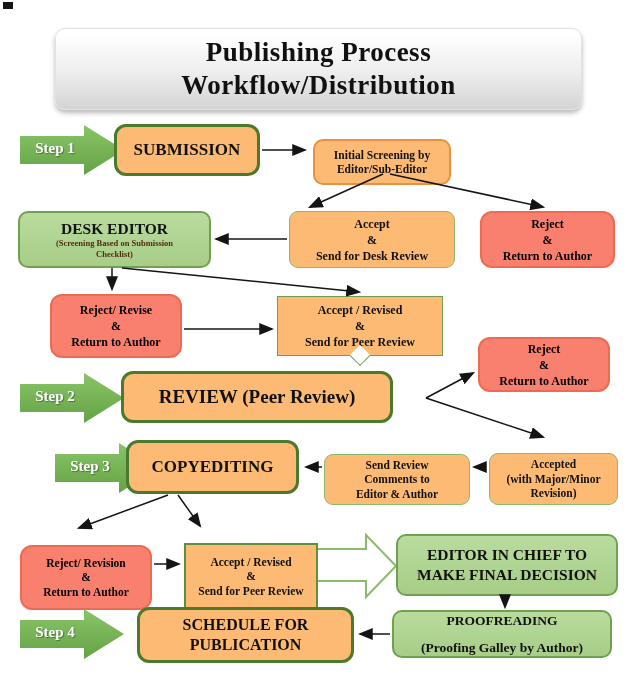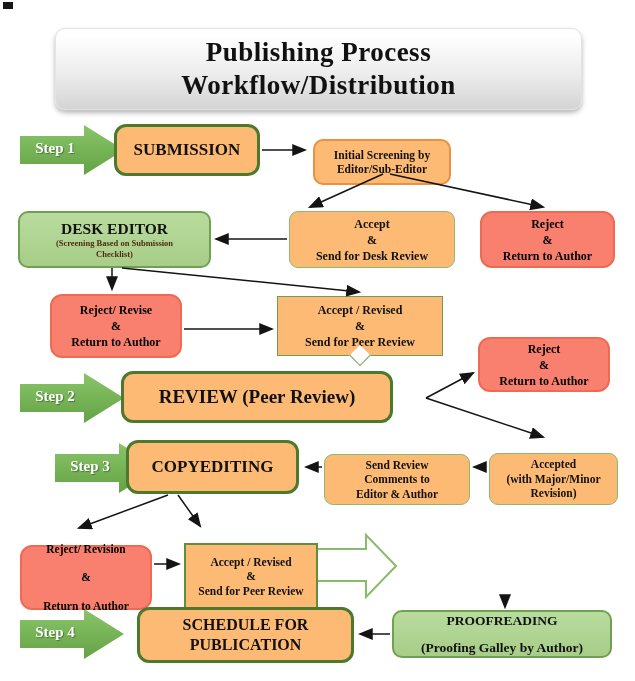--- a/index.html
+++ b/index.html
@@ -134,33 +134,37 @@
     <div>Send Review</div>
     <div>Comments to</div>
     <div>Editor &amp; Author</div>
   </div>
   <div class="node b-light tiny" style="left:489px;top:441px;width:129px;height:52px;">
     <div>Accepted</div>
     <div>(with Major/Minor</div>
     <div>Revision)</div>
   </div>
 
-  <div class="node fill-red tiny" style="left:20px;top:533px;width:132px;height:65px;gap:14px;">
+  <div class="node fill-red tiny" style="left:20px;top:533px;width:132px;height:65px;">
     <div>Reject/ Revision</div>
     <div>&amp;</div>
     <div>Return to Author</div>
   </div>
   <div class="node tiny" style="left:184px;top:531px;width:134px;height:67px;border:2px solid #5d8f3d;">
     <div>Accept / Revised</div>
     <div>&amp;</div>
     <div>Send for Peer Review</div>
   </div>
   <svg class="overlay" style="left:318px;top:533px;" width="80" height="66">
     <path d="M0,16 H48 V2 L78,33 L48,64 V48 H0" fill="#ffffff" stroke="#8aba6b" stroke-width="2"></path>
   </svg>
+  <div class="node fill-green" style="left:396px;top:534px;width:222px;height:62px;font-size:15.5px;line-height:20px;">
+    <div>EDITOR IN CHIEF TO</div>
+    <div>MAKE FINAL DECISION</div>
+  </div>
 
   <div class="node b-dark" style="left:137px;top:607px;width:217px;height:56px;font-size:16px;line-height:20px;">
     <div>SCHEDULE FOR</div>
     <div>PUBLICATION</div>
   </div>
   <div class="node fill-green" style="left:392px;top:610px;width:220px;height:48px;font-size:13.5px;line-height:17px;justify-content:space-between;">
     <div>PROOFREADING</div>
     <div>(Proofing Galley by Author)</div>
   </div>
 

